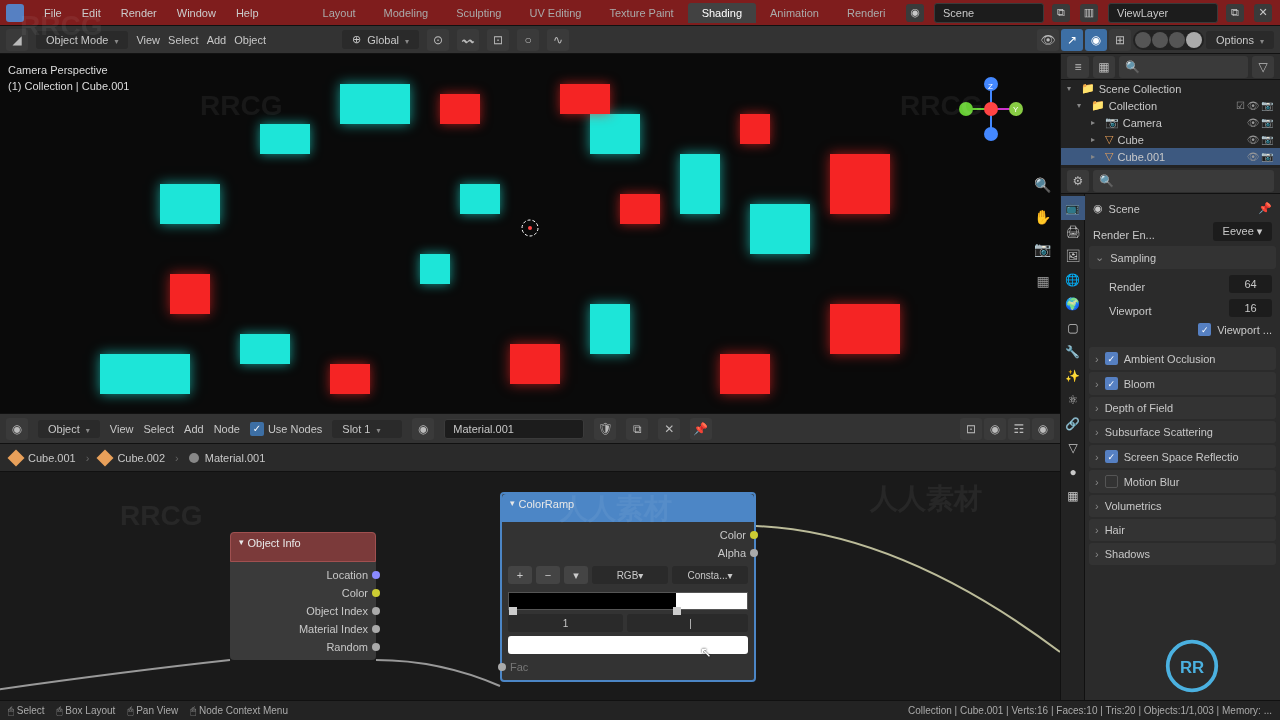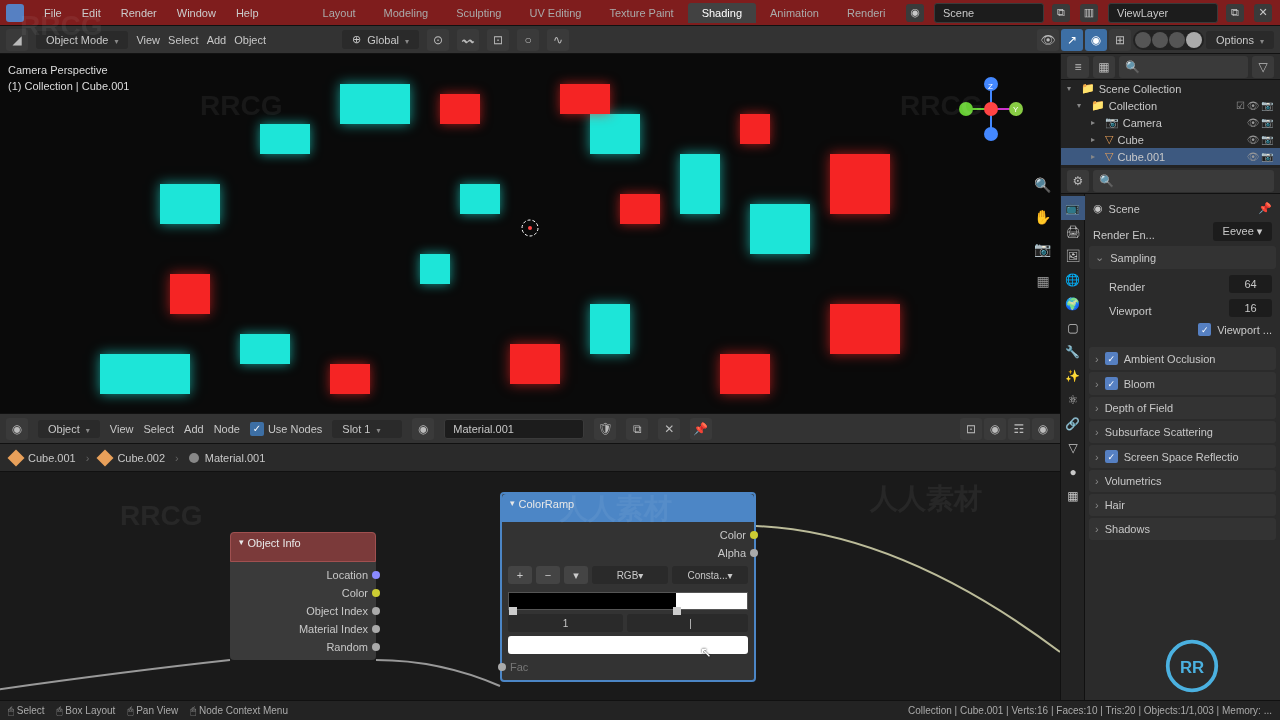--- a/index.html
+++ b/index.html
@@ -500,20 +500,26 @@
             </div>
           </div>
         <div class="panel">
             <div class="panel-hd">
               <span class="cb">✓</span>
               <span>Screen Space Reflectio</span>
             </div>
           </div>
         <div class="panel">
             <div class="panel-hd">
+              <span class="cb off"></span>
+              <span>Motion Blur</span>
+            </div>
+          </div>
+        <div class="panel">
+            <div class="panel-hd">
               <span>Volumetrics</span>
             </div>
           </div>
         <div class="panel">
             <div class="panel-hd">
               <span>Hair</span>
             </div>
           </div>
         <div class="panel">
             <div class="panel-hd">

